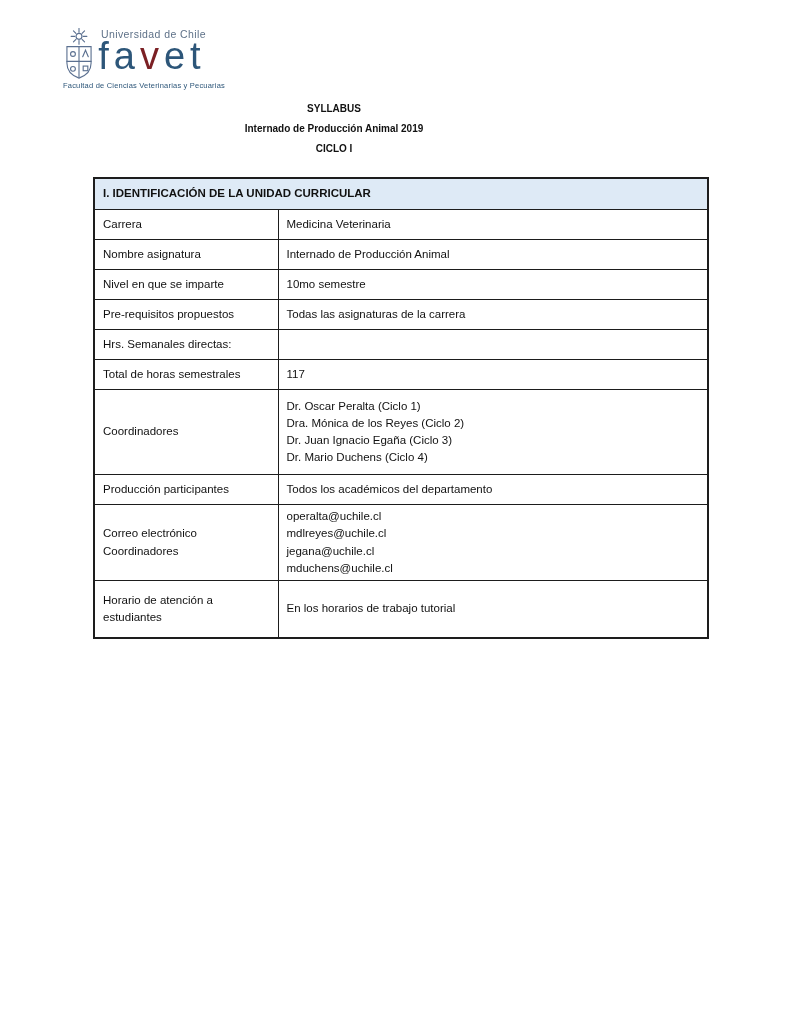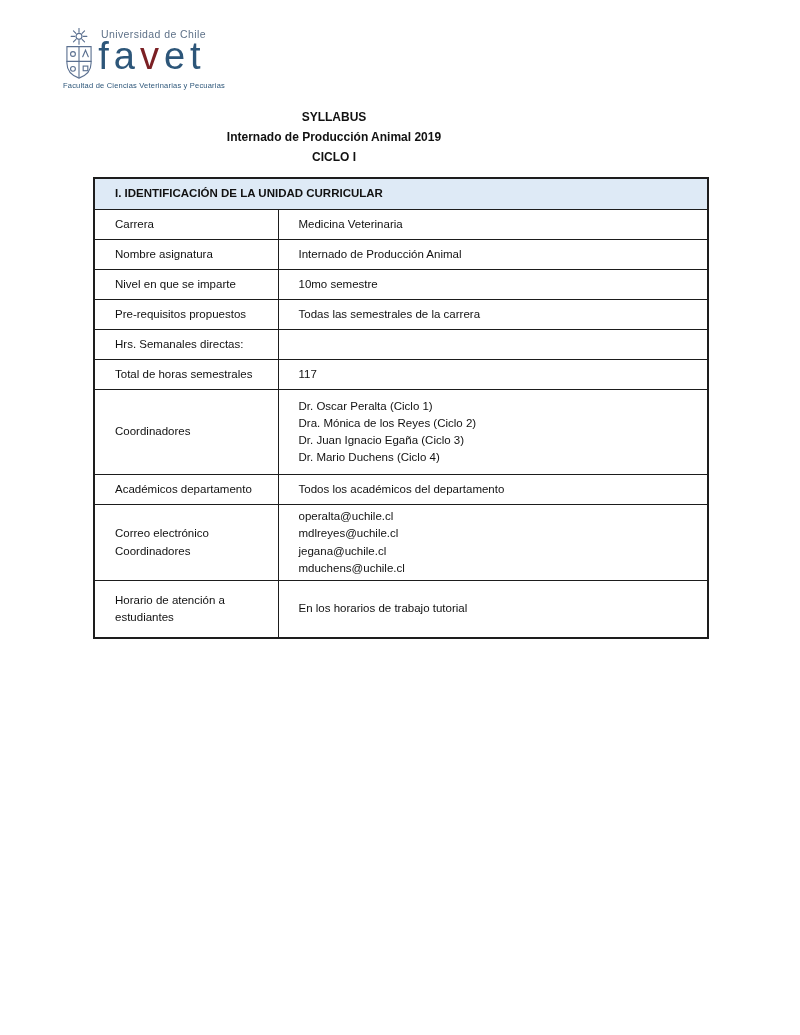--- a/index.html
+++ b/index.html
@@ -10,33 +10,33 @@
   
   .logo{position:absolute;left:62px;top:26px;width:200px;height:66px;}
   .crest{position:absolute;left:0;top:2px;width:34px;height:52px;}
   .logo-text{position:absolute;left:36px;top:0;text-align:center;}
   .univ-line{font-size:10.5px;color:#5e7188;letter-spacing:.4px;margin:2px 0 0 3px;}
   .brand{font-size:38px;font-weight:normal;letter-spacing:5px;line-height:30px;color:#2d5679;margin-top:1px;}
   .brand .accent{color:#7b2024;}
   .tagline{position:absolute;left:1px;top:55px;font-size:7.5px;color:#2d5679;letter-spacing:.2px;white-space:nowrap;}
   
   .doc-title{position:absolute;left:0;top:99px;width:668px;text-align:center;
-    font-weight:bold;font-size:12px;line-height:20px;color:#111;margin-top:8px;}
+    font-weight:bold;font-size:10px;line-height:20px;color:#111;}
   
   table.ident{
     position:absolute;left:93px;top:177px;width:614px;
     border-collapse:collapse;table-layout:fixed;
     border:2px solid #1d1d1d;
     font-size:11.5px;color:#111;
   }
   table.ident col.c1{width:184px;}
   table.ident col.c2{width:430px;}
   table.ident th, table.ident td{
     border:1px solid #1d1d1d;
-    padding:3px 20px;
+    padding:3px 8px;
     vertical-align:middle;
     text-align:left;
     white-space:pre-line;
     line-height:1.5;
     overflow:hidden;
   }
   table.ident th{
     background:#deeaf6;
     font-weight:bold;
     height:24px;
@@ -98,39 +98,39 @@
   <tr class="r-std">
     <td>Nombre asignatura</td>
     <td>Internado de Producción Animal</td>
   </tr>
   <tr class="r-std">
     <td>Nivel en que se imparte</td>
     <td>10mo semestre</td>
   </tr>
   <tr class="r-std">
     <td>Pre-requisitos propuestos</td>
-    <td>Todas las semestrales de la carrera</td>
+    <td>Todas las asignaturas de la carrera</td>
   </tr>
   <tr class="r-std">
     <td>Hrs. Semanales directas:</td>
     <td></td>
   </tr>
   <tr class="r-std">
     <td>Total de horas semestrales</td>
     <td>117</td>
   </tr>
   <tr class="r-coord">
     <td>Coordinadores</td>
     <td>Dr. Oscar Peralta (Ciclo 1)
 Dra. Mónica de los Reyes (Ciclo 2)
 Dr. Juan Ignacio Egaña (Ciclo 3)
 Dr. Mario Duchens (Ciclo 4)</td>
   </tr>
   <tr class="r-std">
-    <td>Académicos departamento</td>
+    <td>Producción participantes</td>
     <td>Todos los académicos del departamento</td>
   </tr>
   <tr class="r-mail">
     <td>Correo electrónico
 Coordinadores</td>
     <td>operalta@uchile.cl
 mdlreyes@uchile.cl
 jegana@uchile.cl
 mduchens@uchile.cl</td>
   </tr>

